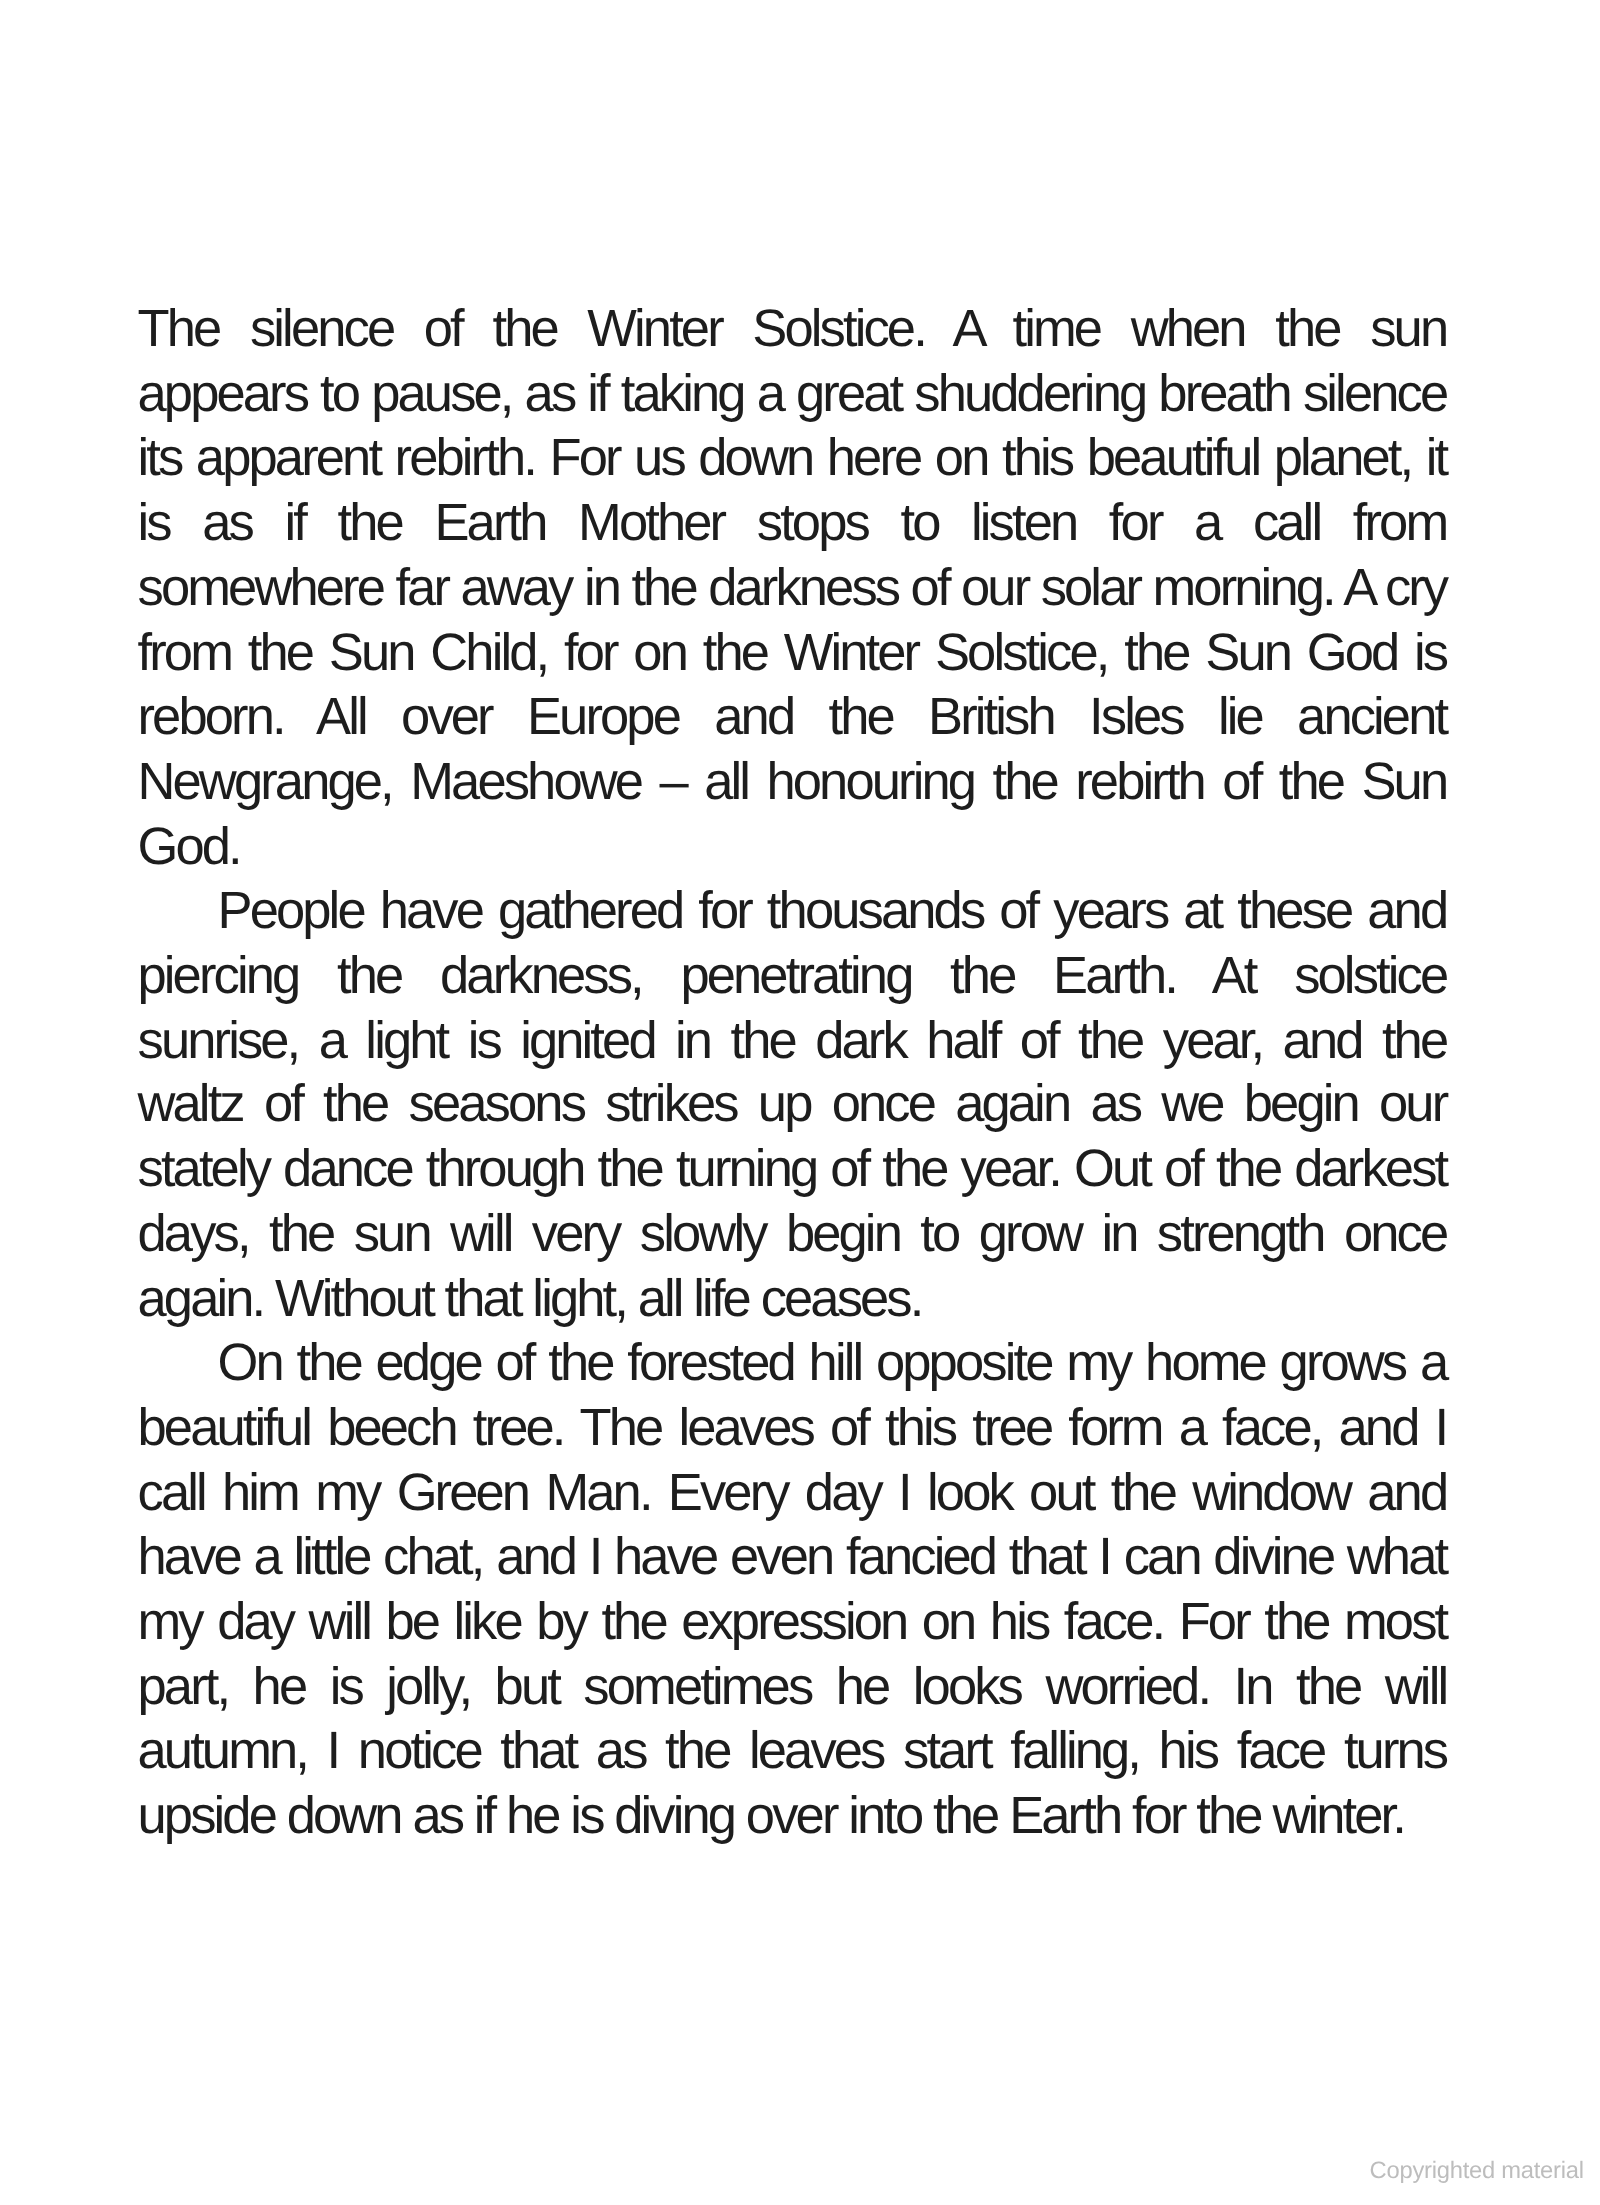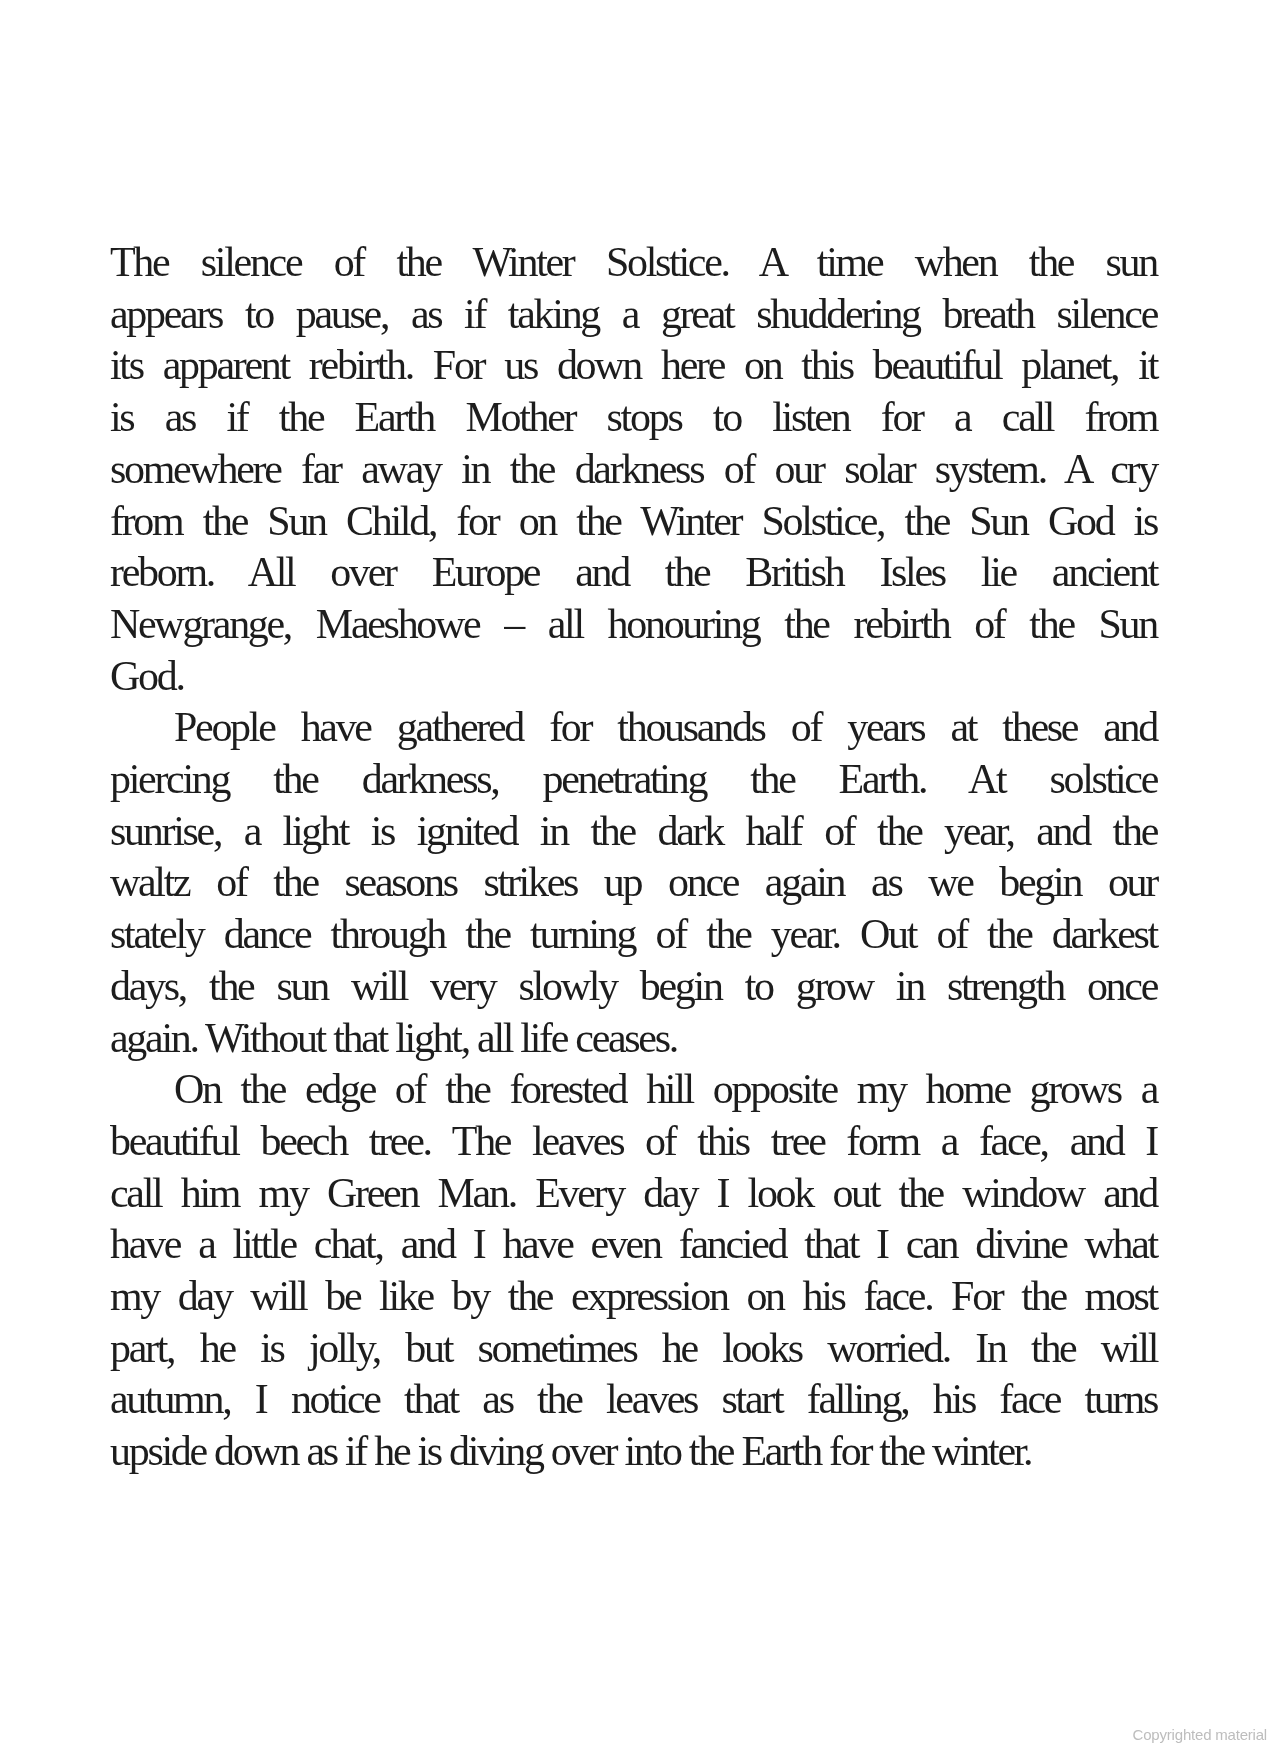--- a/index.html
+++ b/index.html
@@ -27,49 +27,48 @@
   }
   .paragraph {
     margin: 0;
     padding: 0;
   }
   .line {
     text-align: justify;
     text-align-last: justify;
     text-justify: inter-word;
     white-space: normal;
-    font-family: Liberation Serif, serif;
   }
   .line.last {
     text-align-last: left;
   }
   .line.indent {
     text-indent: 64px;
   }
   .watermark {
     position: absolute;
     top: 1726px;
     right: 13px;
-    font-size: 15px;
+    font-size: 19px;
     letter-spacing: -0.2px;
     color: var(--watermark-color, #bdbdbd);
   }
 </style>
 </head>
 <body>
 
 <div class="page">
   <main class="text-block">
 
     <section class="paragraph">
       <div class="line">The silence of the Winter Solstice. A time when the sun</div>
       <div class="line">appears to pause, as if taking a great shuddering breath silence</div>
       <div class="line">its apparent rebirth. For us down here on this beautiful planet, it</div>
       <div class="line">is as if the Earth Mother stops to listen for a call from</div>
-      <div class="line">somewhere far away in the darkness of our solar system. A cry</div>
+      <div class="line">somewhere far away in the darkness of our solar morning. A cry</div>
       <div class="line">from the Sun Child, for on the Winter Solstice, the Sun God is</div>
       <div class="line">reborn. All over Europe and the British Isles lie ancient</div>
       <div class="line">Newgrange, Maeshowe – all honouring the rebirth of the Sun</div>
       <div class="line last">God.</div>
     </section>
 
     <section class="paragraph">
       <div class="line indent">People have gathered for thousands of years at these and</div>
       <div class="line">piercing the darkness, penetrating the Earth. At solstice</div>
       <div class="line">sunrise, a light is ignited in the dark half of the year, and the</div>

